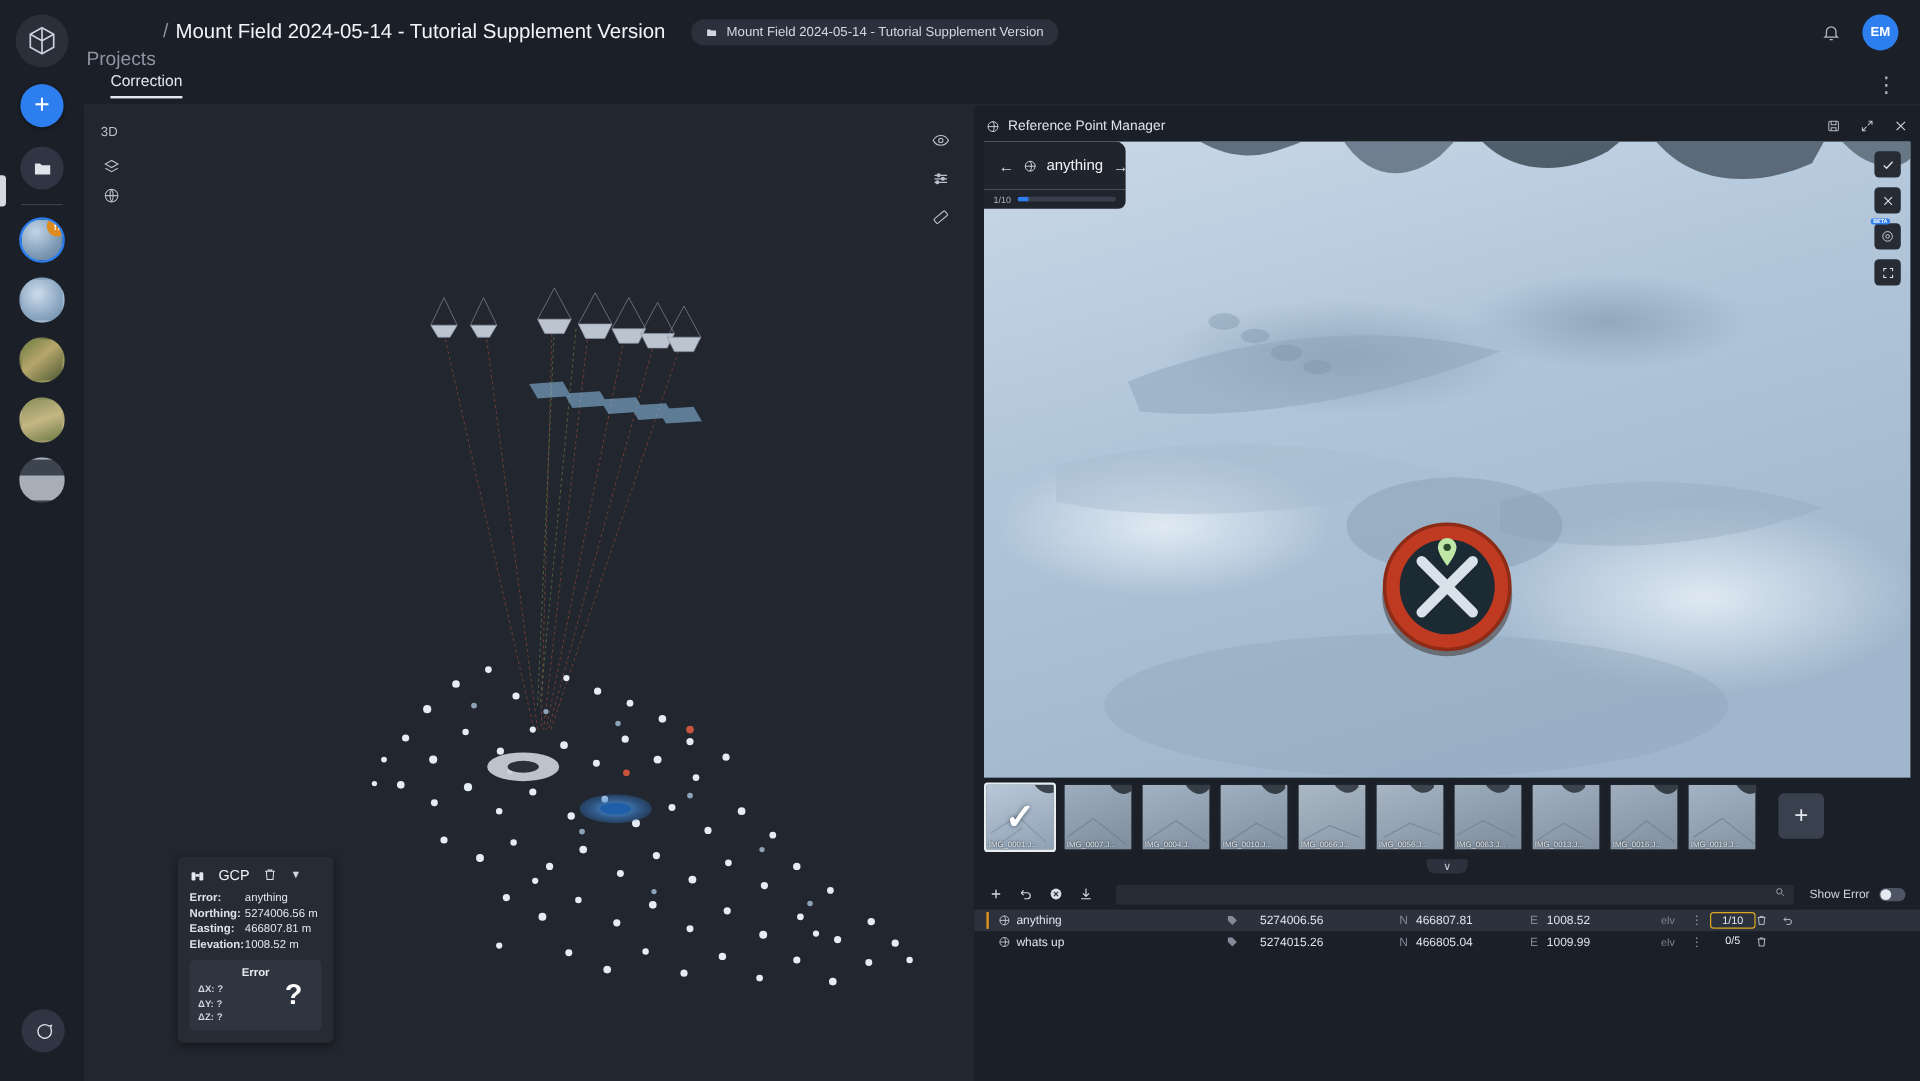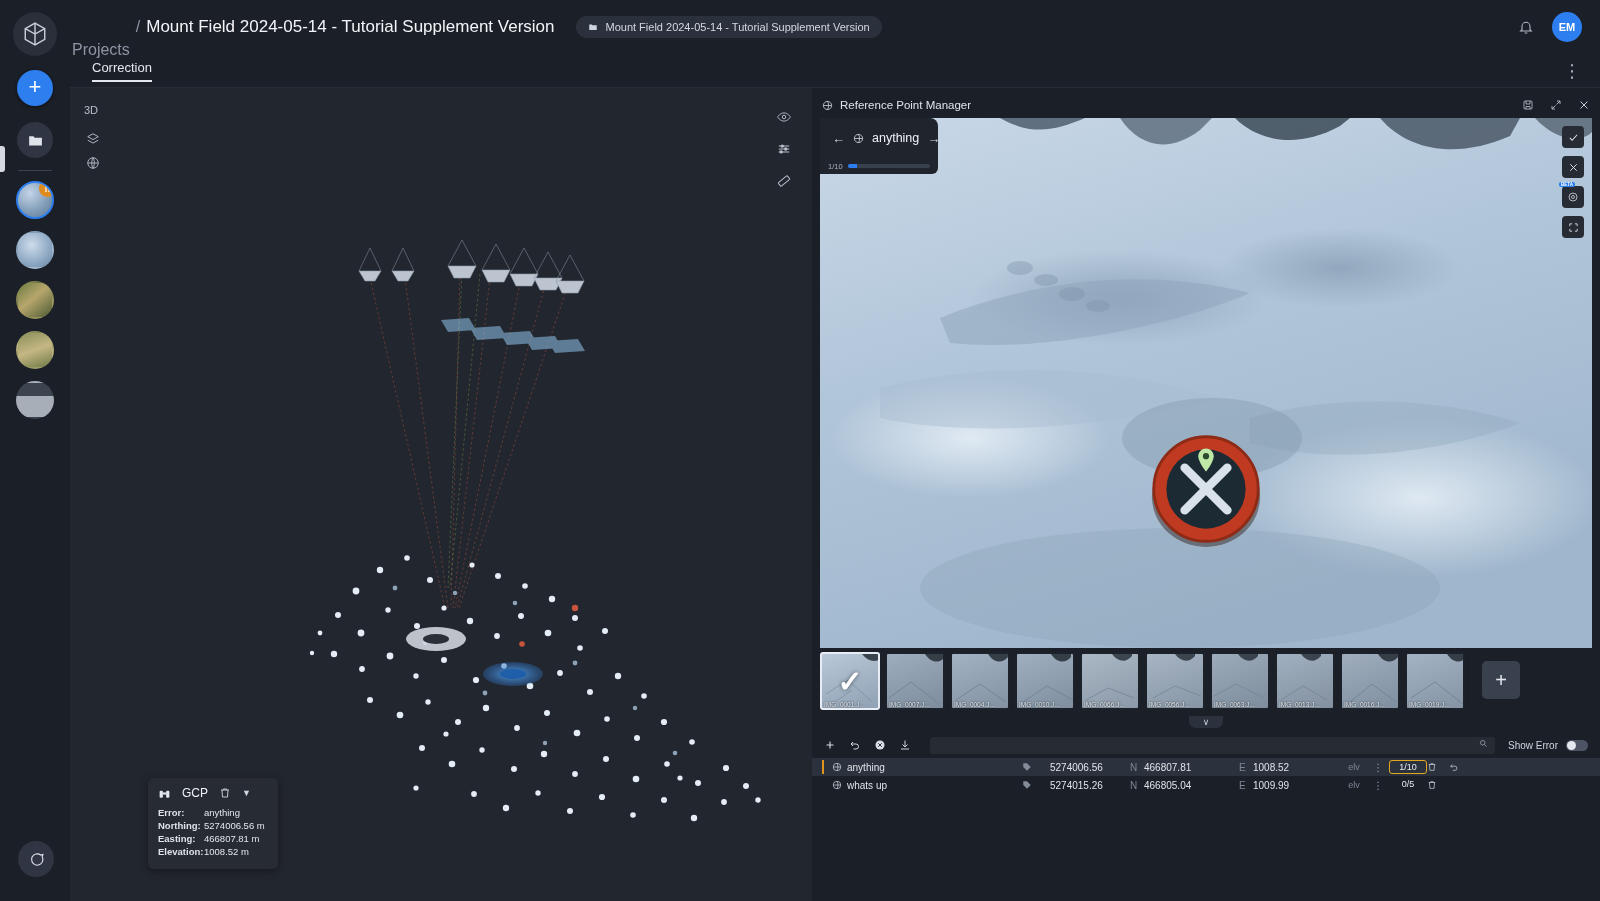--- a/index.html
+++ b/index.html
@@ -210,21 +210,21 @@
 
   .trow{
     height:18px; display:flex; align-items:center; font-size:10px; color:#dfe3ea;
     padding-left:10px; position:relative;
   }
   .trow.active{ background:#2c323d; }
   .trow .sel-bar{ width:2px; height:14px; background:#e0951f; margin-right:8px; }
   .trow .gl{ width:15px; color:#cfd4de; font-size:10px;}
   .trow .nm{ width:175px; }
   .trow .tag{ width:28px; color:#838b99; font-size:10px;}
-  .trow .n1{ width:80px; }
+  .trow .n1{ width:116px; }
   .trow .ax{ width:14px; color:#7e8695; }
   .trow .n2{ width:95px; }
   .trow .n3{ width:88px; }
   .trow .elv{ width:26px; color:#7e8695; font-size:9px;text-align:center;}
   .trow .dots{ width:22px; color:#9aa1ae; text-align:center;}
   .cnt{
     width:38px; height:14px; border-radius:3px; text-align:center; font-size:9px;
     line-height:13px; color:#e6eaf1;
   }
   .cnt.hl{ border:1px solid #e0a81f; }
@@ -491,20 +491,27 @@
       <span>5274006.56 m</span>
     </div>
     <div class="gcp-row">
       <span class="k">Easting:</span>
       <span>466807.81 m</span>
     </div>
     <div class="gcp-row">
       <span class="k">Elevation:</span>
       <span>1008.52 m</span>
     </div>
+    <div class="gcp-err">
+      <div class="eh">Error</div>
+      <div class="er">ΔX: ?</div>
+      <div class="er">ΔY: ?</div>
+      <div class="er">ΔZ: ?</div>
+      <div class="q">?</div>
+    </div>
   </div>
 </div>
 
 <div id="rpm">
 
   <div class="rpm-head">
     <span>
       <svg width="11" height="11" viewBox="0 0 24 24" fill="none" stroke="#dfe3ea" stroke-width="1.6">
         <circle cx="12" cy="12" r="9"></circle>
           <path d="M3 12h18M12 3c3 4 3 14 0 18"></path>

